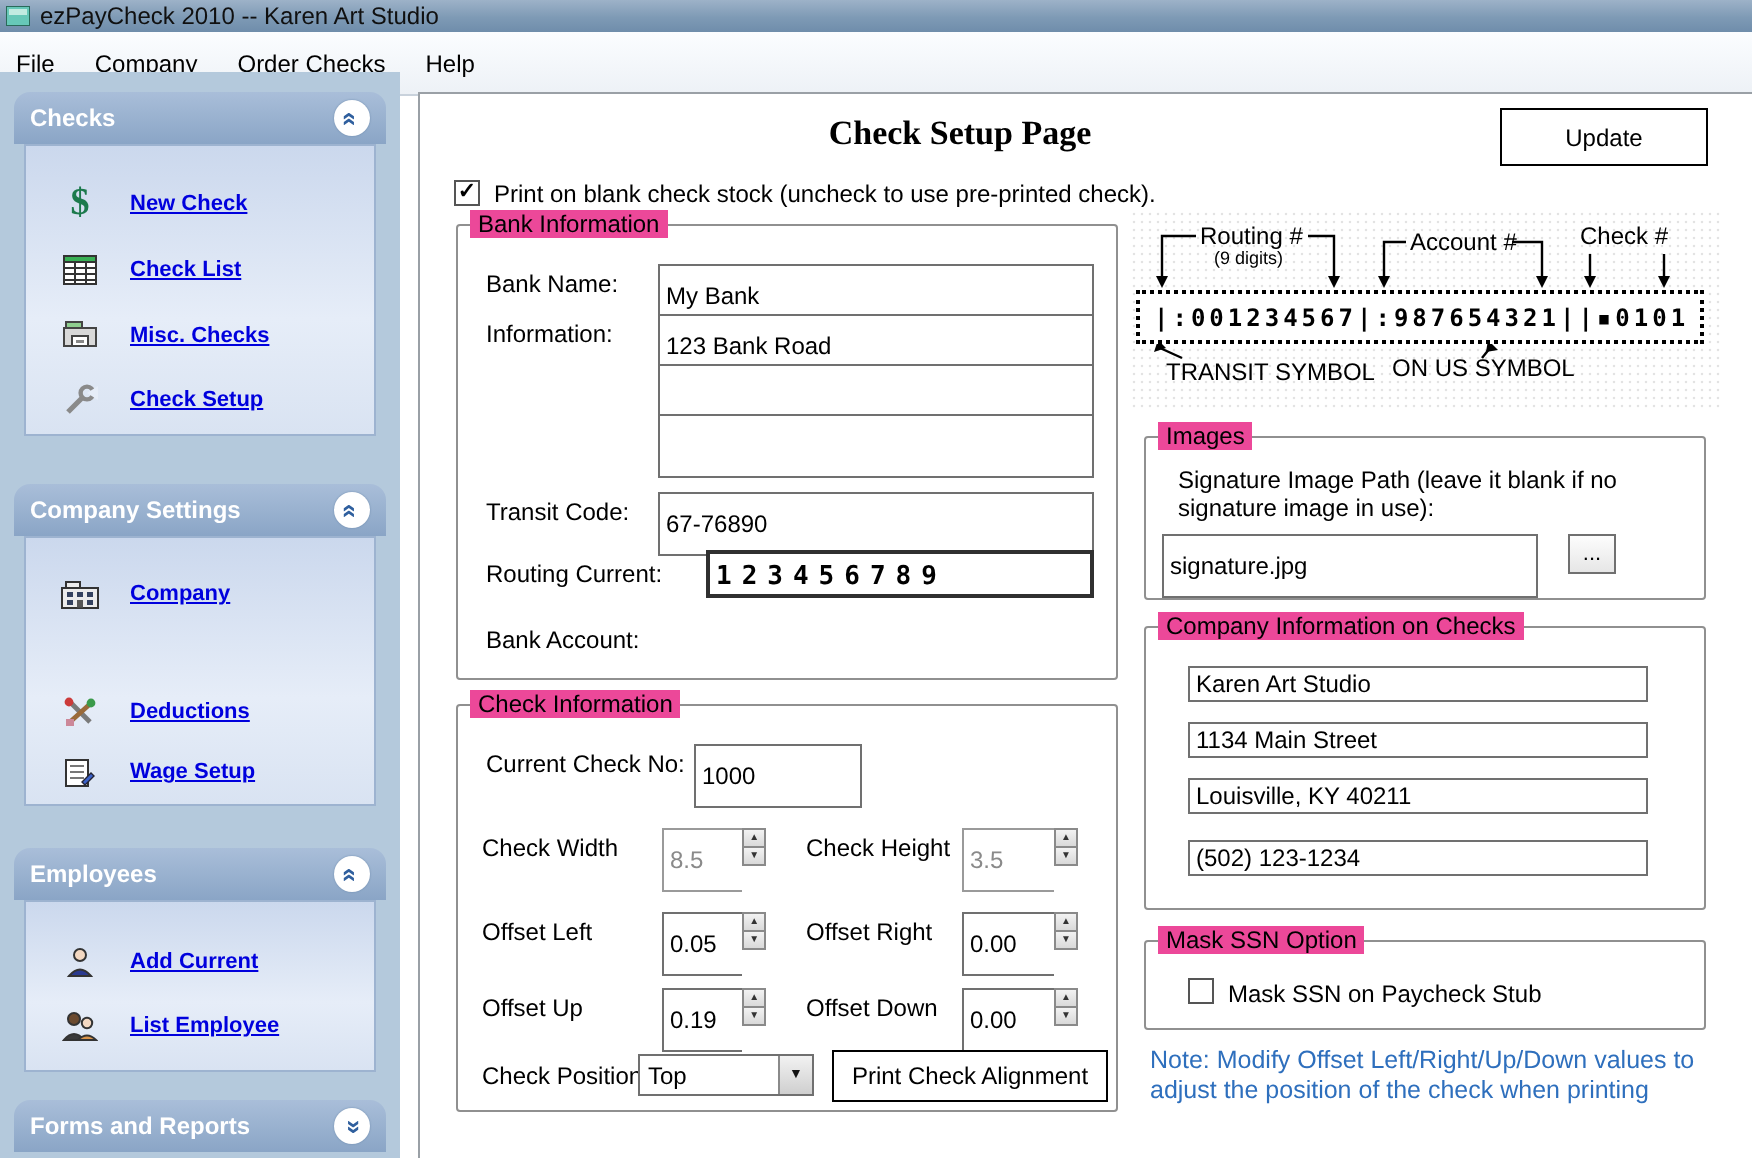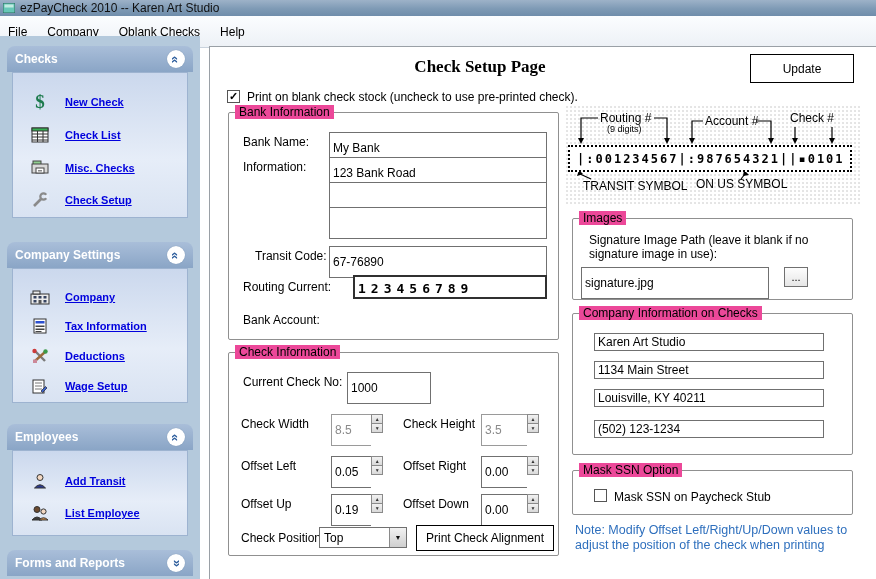--- a/index.html
+++ b/index.html
@@ -104,21 +104,21 @@
   <svg width="12" height="10">
       <rect width="12" height="10" fill="#67c8b8" stroke="#2a6a5a"></rect>
       <rect x="1.5" y="1.5" width="9" height="3" fill="#c2ebe1"></rect>
     </svg>
   <span class="t-label">ezPayCheck 2010 -- Karen Art Studio</span>
 </div>
 
 <div class="menubar">
   <span class="menu-item"><span class="mk">F</span><span>ile</span></span>
   <span class="menu-item"><span class="mk"></span><span>Company</span></span>
-  <span class="menu-item"><span class="mk">O</span><span>blank Checks</span></span>
+  <span class="menu-item"><span class="mk">O</span><span>rder Checks</span></span>
   <span class="menu-item"><span class="mk"></span><span>Help</span></span>
 </div>
 
 <div class="sidebar">
 
   <div class="sec-header" style="top:10px;">
     <span>Checks</span>
     <span class="chev">
         <span class="chev-up">«</span>
       </span>
@@ -182,32 +182,20 @@
             <rect x="3.5" y="6" width="3" height="2.5" fill="#35425f"></rect>
             <rect x="8.5" y="6" width="3" height="2.5" fill="#35425f"></rect>
             <rect x="13.5" y="6" width="3" height="2.5" fill="#35425f"></rect>
             <rect x="3.5" y="10" width="3" height="2.5" fill="#35425f"></rect>
             <rect x="8.5" y="10" width="3" height="3.8" fill="#555"></rect>
             <rect x="13.5" y="10" width="3" height="2.5" fill="#35425f"></rect>
           </svg>
       </span>
       <span class="nav-link">Company</span>
     </div>
-    <div class="nav-row" style="top:45px;">
-      <span class="nav-ico">
-        <svg width="14" height="16" viewBox="0 0 14 16">
-            <rect x="1" y="1" width="12" height="14" fill="#fff" stroke="#333"></rect>
-            <rect x="2.5" y="3" width="9" height="2.5" fill="#2b4fd0"></rect>
-            <rect x="2.5" y="7.5" width="9" height="1.5" fill="#444"></rect>
-            <rect x="2.5" y="10.5" width="9" height="1.5" fill="#444"></rect>
-            <rect x="2.5" y="13" width="6" height="1" fill="#444"></rect>
-          </svg>
-      </span>
-      <span class="nav-link">Tax Information</span>
-    </div>
     <div class="nav-row" style="top:75px;">
       <span class="nav-ico">
         <svg width="20" height="16" viewBox="0 0 20 16">
             <path d="M5 3 L15 13" stroke="#7a7a7a" stroke-width="2.4"></path>
             <path d="M15 4 L5 13" stroke="#9a6a3a" stroke-width="2.4"></path>
             <circle cx="4.5" cy="3" r="2.2" fill="#cc3a3a"></circle>
             <circle cx="15.5" cy="3.5" r="2.2" fill="#3a9a4a"></circle>
             <rect x="3" y="11.5" width="4" height="3.5" fill="#c89"></rect>
           </svg>
       </span>
@@ -234,21 +222,21 @@
       </span>
   </div>
   <div class="sec-body" style="top:414px; height:86px;">
     <div class="nav-row" style="top:18px;">
       <span class="nav-ico">
         <svg width="14" height="16" viewBox="0 0 14 16">
             <circle cx="7" cy="4.5" r="3" fill="#f3d8c2" stroke="#333"></circle>
             <path d="M1.5 15 Q7 8.5 12.5 15 Z" fill="#2b3a8f" stroke="#333"></path>
           </svg>
       </span>
-      <span class="nav-link">Add Transit</span>
+      <span class="nav-link">Add Current</span>
     </div>
     <div class="nav-row" style="top:50px;">
       <span class="nav-ico">
         <svg width="18" height="16" viewBox="0 0 18 16">
             <circle cx="6" cy="4.5" r="3" fill="#6b4a2f" stroke="#333"></circle>
             <path d="M1 15 Q6 9 11 15 Z" fill="#3a3a3a" stroke="#333"></path>
             <circle cx="12.5" cy="6.5" r="2.6" fill="#f3d8c2" stroke="#333"></circle>
             <path d="M8 15 Q12.5 10.5 17 15 Z" fill="#d9944a" stroke="#333"></path>
           </svg>
       </span>
@@ -274,21 +262,21 @@
 <span class="lbl" style="left:247px; top:90px;">Print on blank check stock (uncheck to use pre-printed check).</span>
 
 <div class="group" style="left:228px; top:112px; width:331px; height:228px;">
   <span class="group-title">Bank Information</span>
   <span class="lbl" style="left:14px; top:22px;">Bank Name:</span>
   <input class="tf" style="left: 100px; top: 19px; width: 218px;" value="My Bank">
   <span class="lbl" style="left:14px; top:47px;">Information:</span>
   <input class="tf" style="left: 100px; top: 44px; width: 218px;" value="123 Bank Road">
   <input class="tf" style="left: 100px; top: 69px; width: 218px;" value="">
   <input class="tf" style="left: 100px; top: 94px; width: 218px;" value="">
-  <span class="lbl" style="left:26px; top:136px;">Transit Code:</span>
+  <span class="lbl" style="left:14px; top:136px;">Transit Code:</span>
   <input class="tf" style="left: 100px; top: 133px; width: 218px;" value="67-76890">
   <span class="lbl" style="left:14px; top:167px;">Routing Current:</span>
   <input class="tf micr micr-field" style="left: 124px; top: 162px; width: 194px;" value="123456789">
   <span class="lbl" style="left:14px; top:200px;">Bank Account:</span>
 </div>
 
 <div class="group" style="left:228px; top:352px; width:331px; height:204px;">
   <span class="group-title">Check Information</span>
 
   <span class="lbl" style="left:14px; top:22px;">Current Check No:</span>

